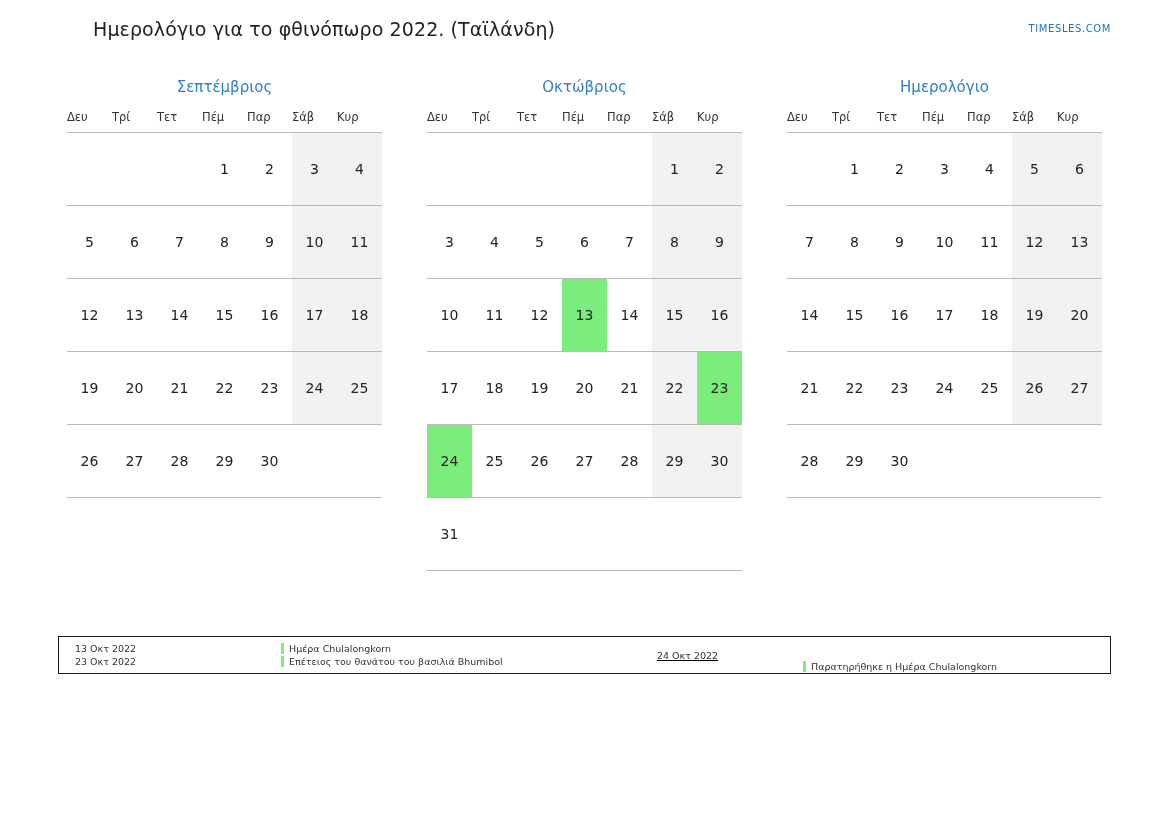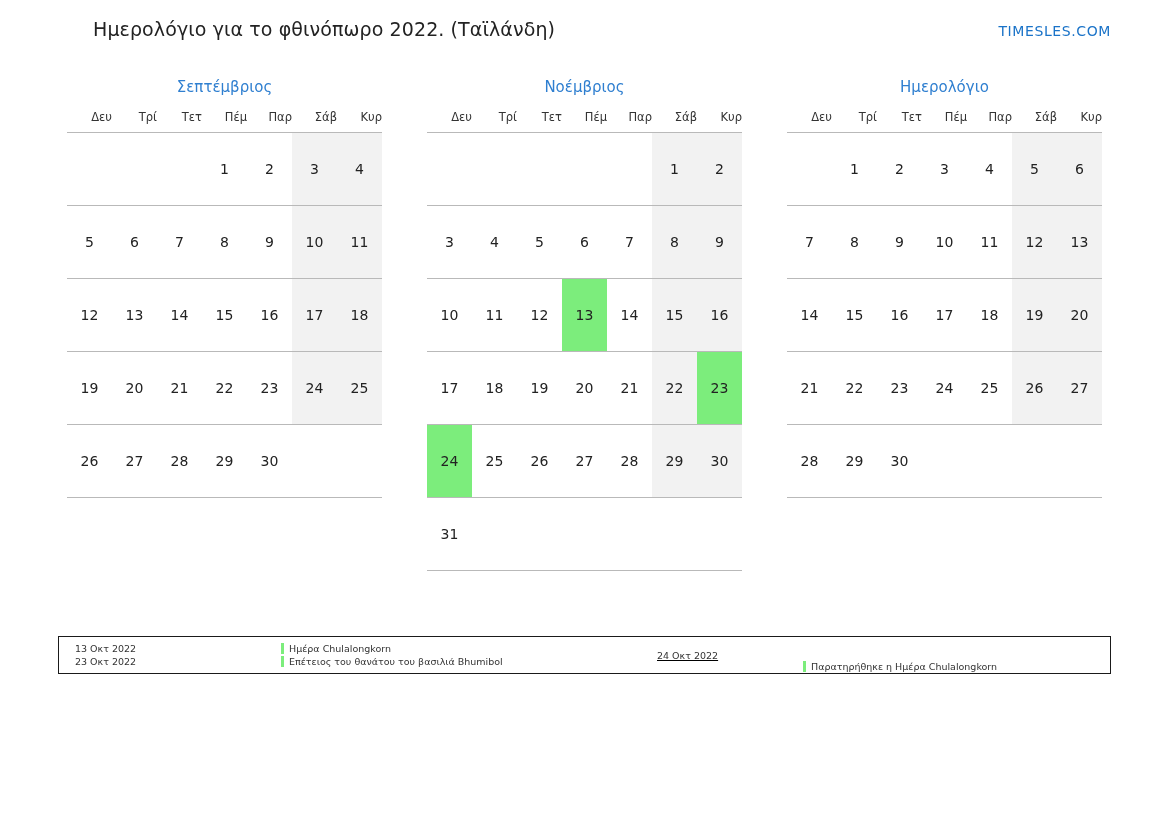--- a/index.html
+++ b/index.html
@@ -27,21 +27,21 @@
   .page-title {
     font-size: 19px;
     color: #222222;
     font-weight: 400;
     letter-spacing: 0.1px;
   }
   .brand {
     position: absolute;
     right: 0;
     top: 5px;
-    font-size: 14px;
+    font-size: 10px;
     color: #1a73c8;
     letter-spacing: 0.6px;
     text-decoration: none;
   }
   .months {
     position: absolute;
     top: 78px;
     left: 58px;
     width: 1053px;
     display: flex;
@@ -61,21 +61,21 @@
     border-collapse: collapse;
     width: 315px;
     margin: 0 auto;
     table-layout: fixed;
   }
   table.cal th {
     font-size: 11.5px;
     font-weight: 400;
     color: #333333;
     padding: 0 0 8px 0;
-    text-align: right;
+    text-align: left;
     border-bottom: 1px solid #b9b9b9;
     height: 22px;
   }
   table.cal td {
     width: 45px;
     height: 73px;
     text-align: center;
     vertical-align: middle;
     font-size: 14px;
     color: #222222;
@@ -191,21 +191,21 @@
               <td>28</td>
               <td>29</td>
               <td>30</td>
               <td class="blank-cell"></td>
               <td class="blank-cell"></td>
             </tr>
           </tbody>
         </table>
       </div>
       <div class="month">
-        <div class="month-name">Νοέμβριος</div>
+        <div class="month-name">Οκτώβριος</div>
         <table class="cal">
           <thead>
             <tr>
               <th>Δευ</th>
               <th>Τρί</th>
               <th>Τετ</th>
               <th>Πέμ</th>
               <th>Παρ</th>
               <th>Σάβ</th>
               <th>Κυρ</th>

